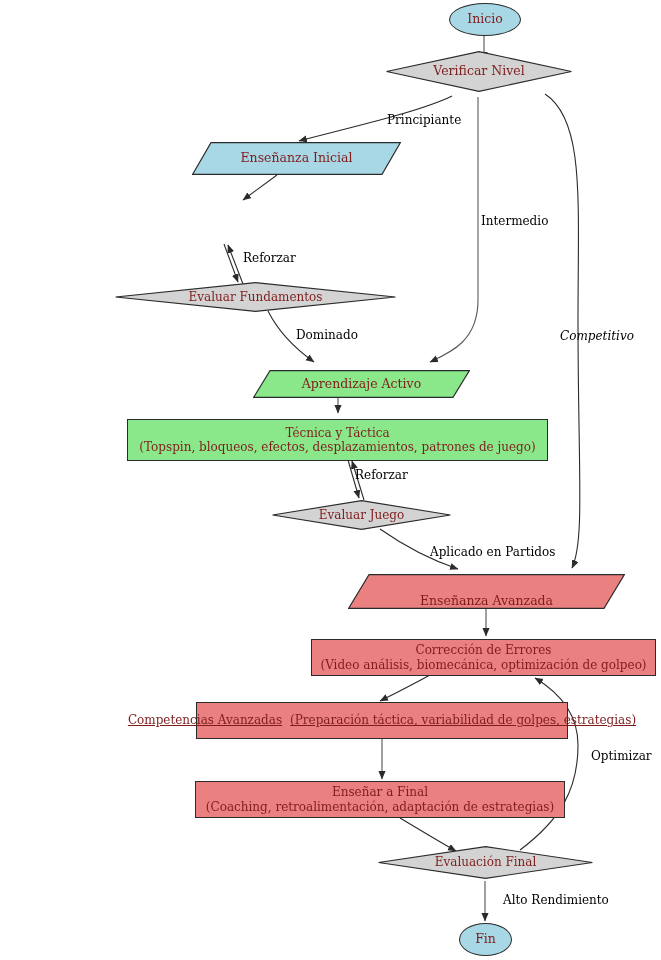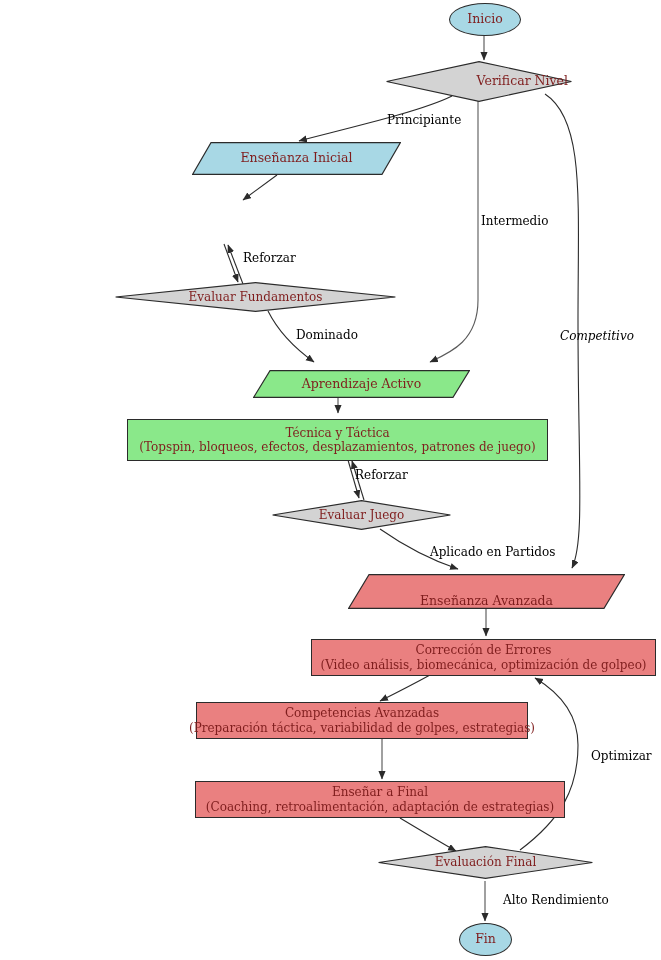--- a/index.html
+++ b/index.html
@@ -130,21 +130,21 @@
       <path d="M400,818 C425,833 445,845 456,851" marker-end="url(#ah)"></path>
 
       <path d="M520,850 C560,820 578,790 578,745 C578,710 555,690 535,678" marker-end="url(#ah)"></path>
     </g>
   </svg>
 
   <div class="node ellipse fs13" style="left:449px; top:3px; width:72px; height:33px;">
     <span class="lbl">Inicio</span>
   </div>
 
-  <div class="node diamond fs13" style="left:386px; top:61px; width:186px; height:41px;justify-content:flex-end;">
+  <div class="node diamond fs13" style="left:386px; top:51px; width:186px; height:41px;">
     <svg class="para-shape" viewBox="0 0 186 41" preserveAspectRatio="none">
       <polygon points="93,0.6 185.4,20.5 93,40.4 0.6,20.5" fill="#d3d3d3" stroke="#2b2b2b" stroke-width="1.1"></polygon>
     </svg>
     <span class="lbl">Verificar Nivel</span>
   </div>
 
   <div class="node para fs13" style="left:192px; top:142px; width:209px; height:33px; background:transparent;">
     <svg class="para-shape" viewBox="0 0 209 33" preserveAspectRatio="none">
       <polygon points="19,0.6 208.4,0.6 190,32.4 0.6,32.4" fill="#a8d8e5" stroke="#2b2b2b" stroke-width="1.1"></polygon>
     </svg>
@@ -183,21 +183,21 @@
       <polygon points="21,0.6 276.4,0.6 256,34.4 0.6,34.4" fill="#ea8080" stroke="#2b2b2b" stroke-width="1.1"></polygon>
     </svg>
     <span class="lbl">Enseñanza Avanzada</span>
   </div>
 
   <div class="node rect red fs12" style="left:311px; top:639px; width:345px; height:37px; flex-direction:column;">
     <span class="lbl">Corrección de Errores</span>
     <span class="lbl">(Video análisis, biomecánica, optimización de golpeo)</span>
   </div>
 
-  <div class="node rect red fs12" style="left:196px; top:702px; width:332px; height:37px; flex-direction:column;">
+  <div class="node rect red fs12" style="left:196px; top:702px; width:372px; height:37px; flex-direction:row;text-decoration:underline;">
     <span class="lbl">Competencias Avanzadas</span>
     <span class="lbl">(Preparación táctica, variabilidad de golpes, estrategias)</span>
   </div>
 
   <div class="node rect red fs12" style="left:195px; top:781px; width:370px; height:37px; flex-direction:column;">
     <span class="lbl">Enseñar a Final</span>
     <span class="lbl">(Coaching, retroalimentación, adaptación de estrategias)</span>
   </div>
 
   <div class="node diamond fs12" style="left:378px; top:846px; width:215px; height:33px;">

